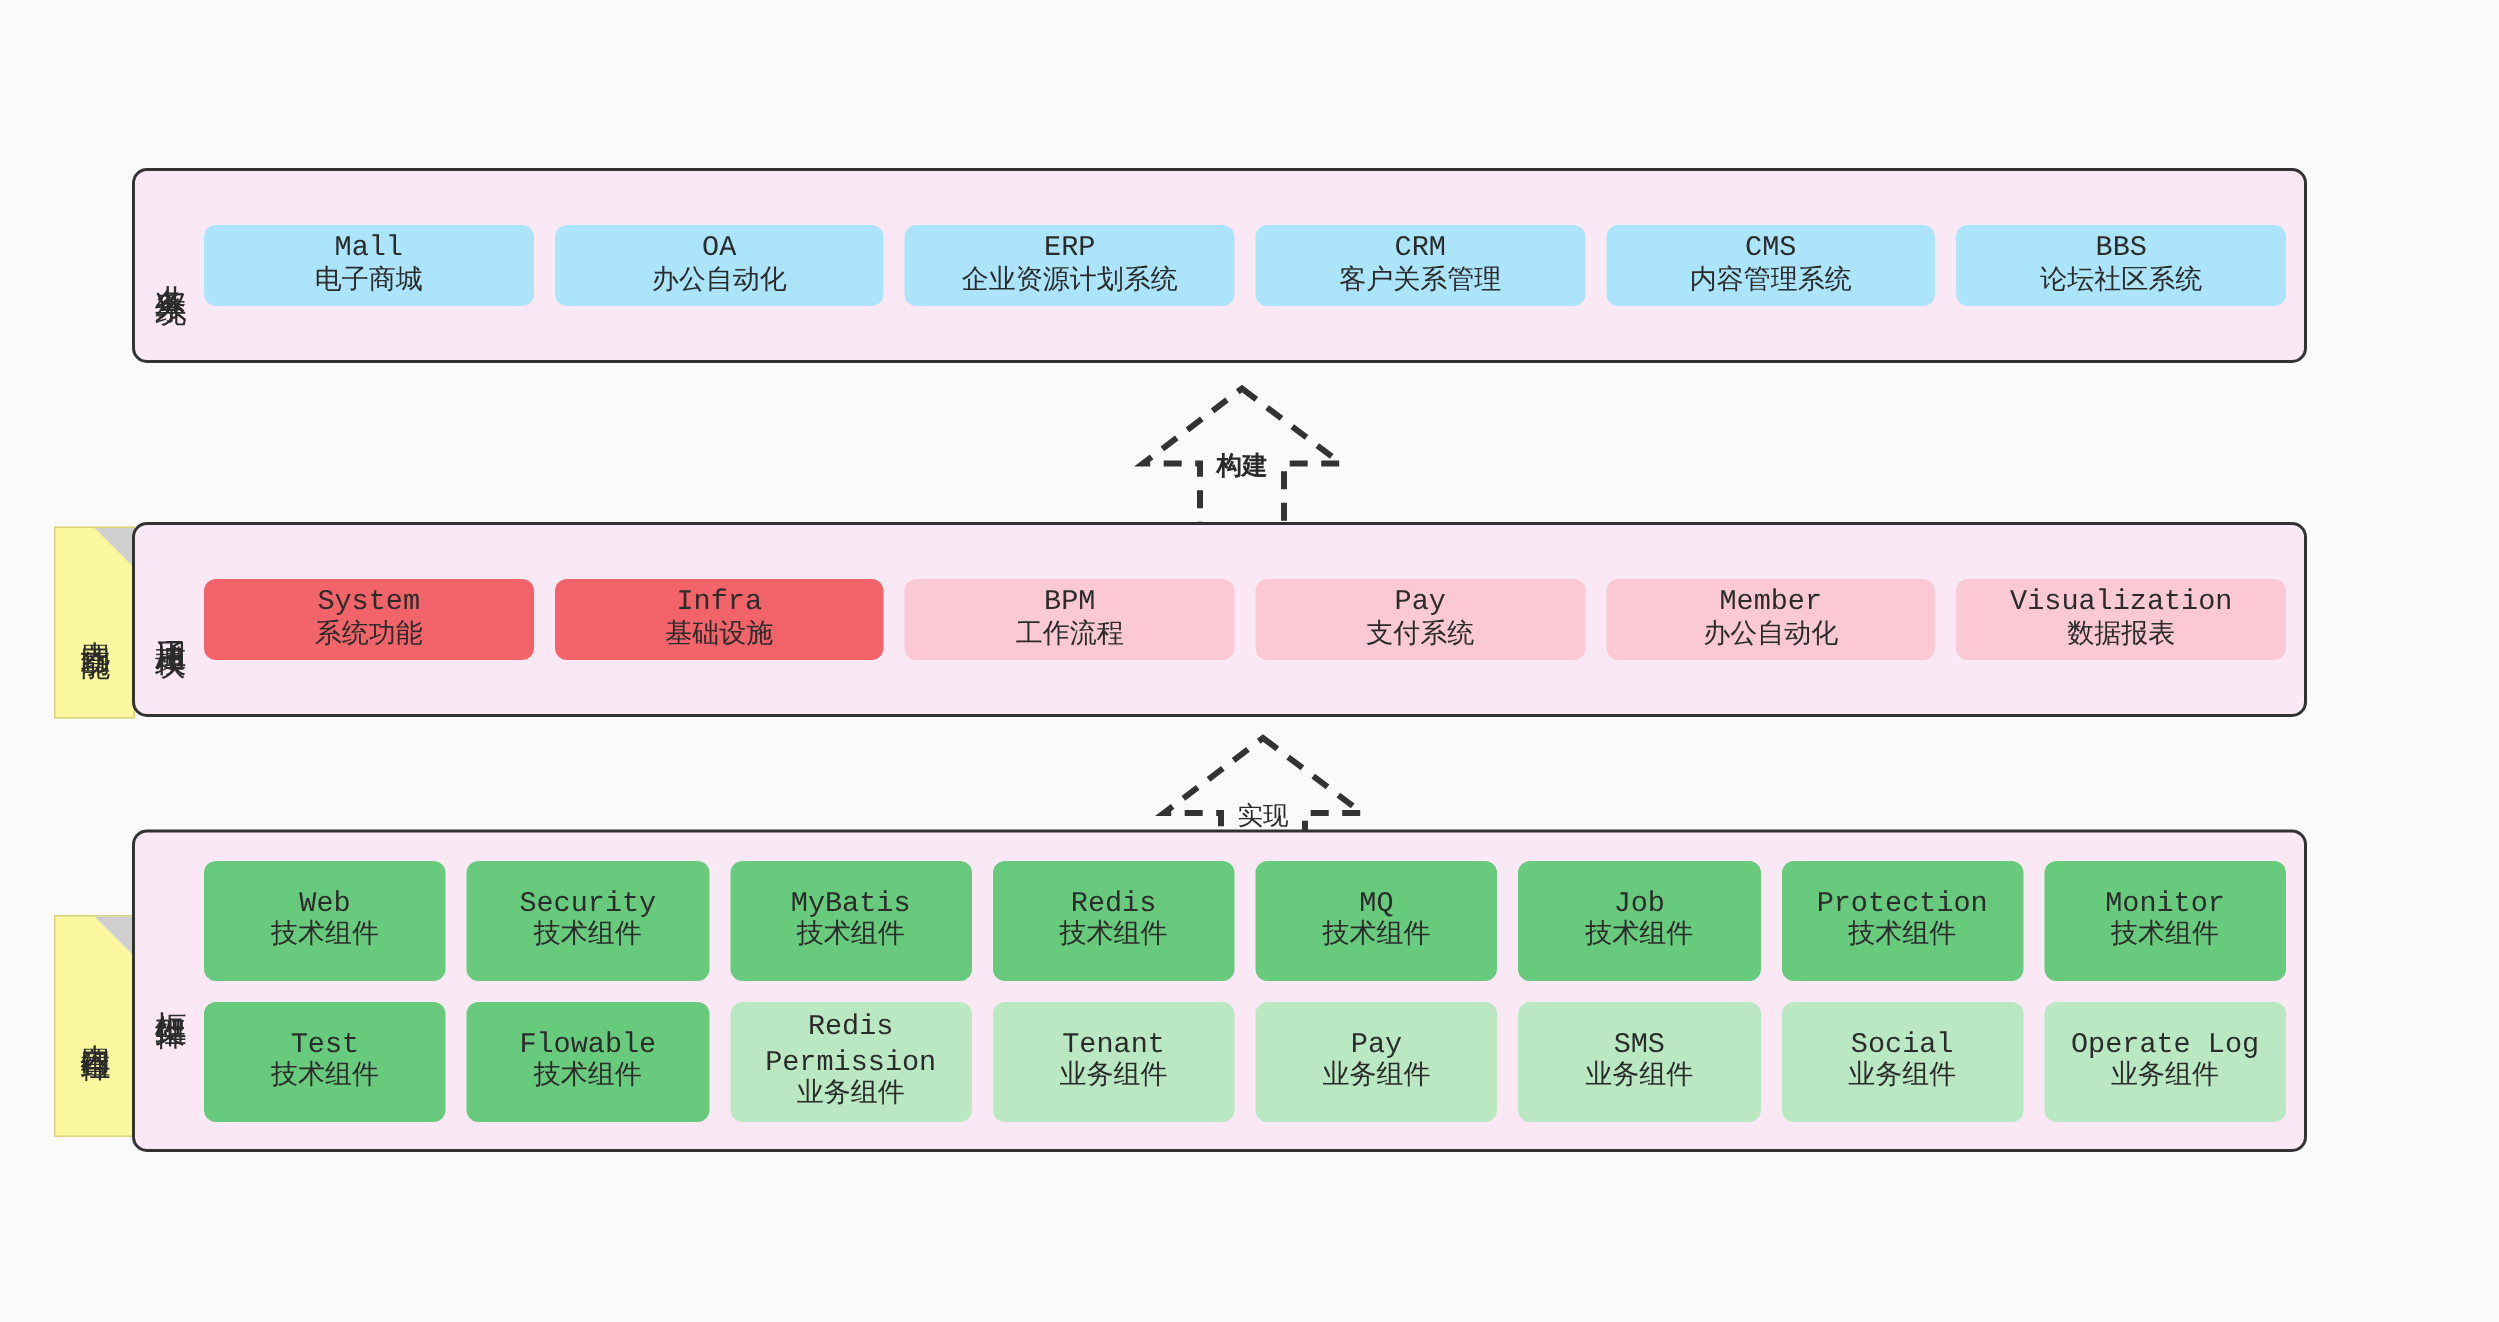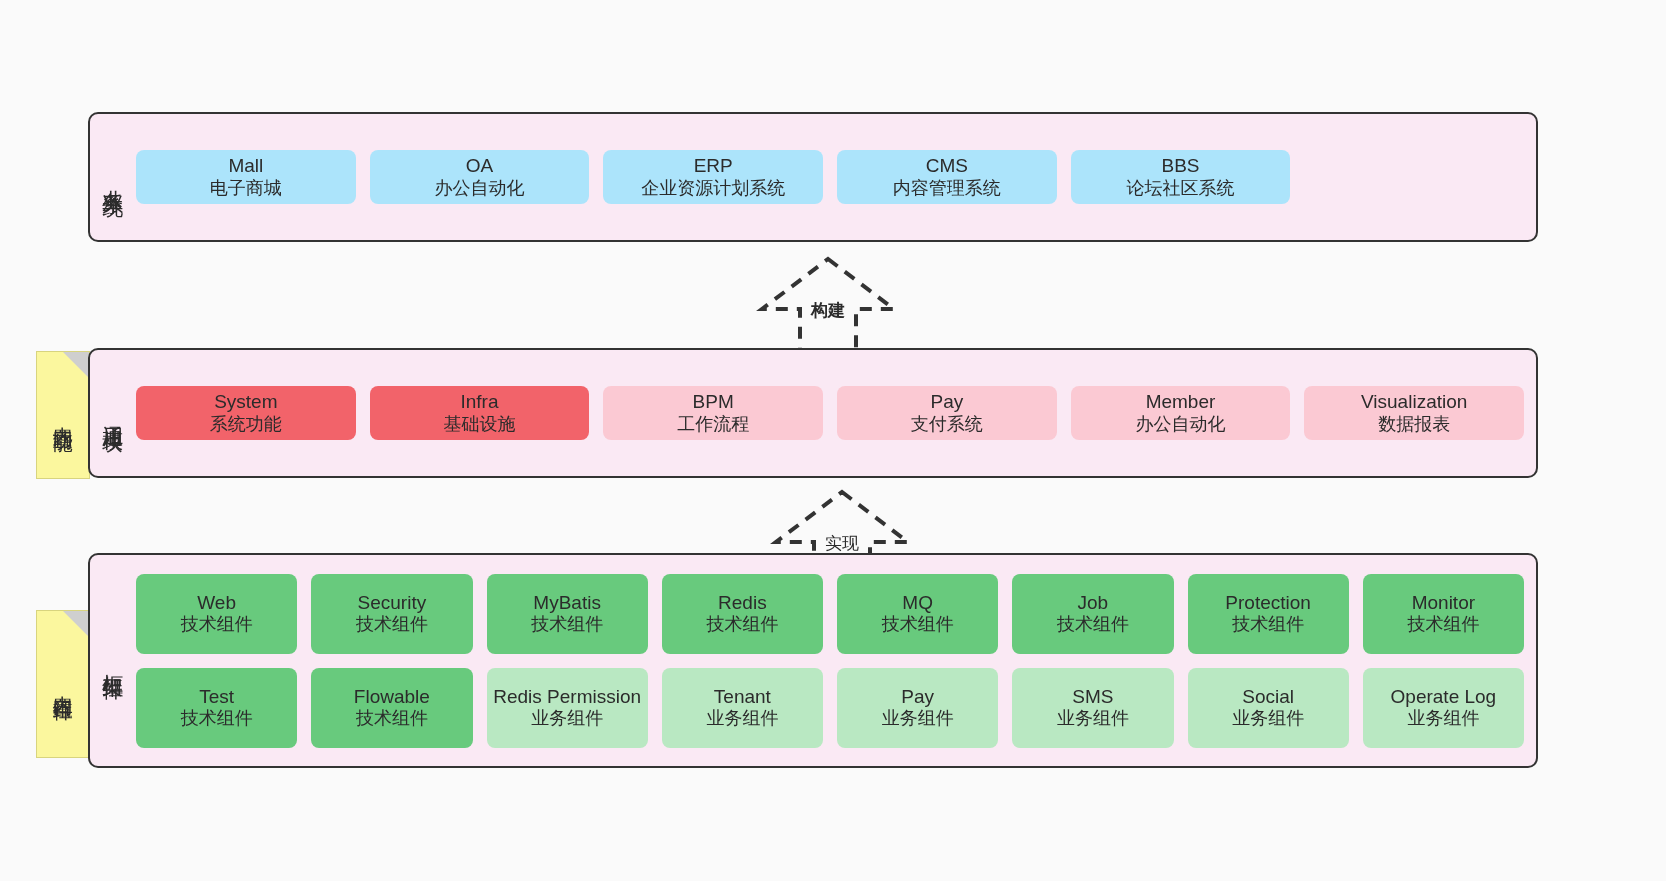--- a/index.html
+++ b/index.html
@@ -53,20 +53,21 @@
     align-items: center;
     gap: 0;
     padding: 0 12px 0 0;
   }
 
   .cell-grid {
     flex: 1 1 auto;
     display: grid;
     gap: 14px 14px;
     align-content: center;
+    font-family: Liberation Mono, monospace;
   }
 
   
   .box {
     box-sizing: border-box;
     border-radius: 8px;
     display: flex;
     flex-direction: column;
     align-items: center;
     justify-content: center;
@@ -192,20 +193,24 @@
         <div class="box box-blue">
           <span class="en">OA</span>
           <span class="cn">办公自动化</span>
         </div>
 
         <div class="box box-blue">
           <span class="en">ERP</span>
           <span class="cn">企业资源计划系统</span>
         </div>
 
+        <div class="box box-blue">
+          <span class="en">CRM</span>
+          <span class="cn">客户关系管理</span>
+        </div>
 
         <div class="box box-blue">
           <span class="en">CMS</span>
           <span class="cn">内容管理系统</span>
         </div>
 
         <div class="box box-blue">
           <span class="en">BBS</span>
           <span class="cn">论坛社区系统</span>
         </div>

